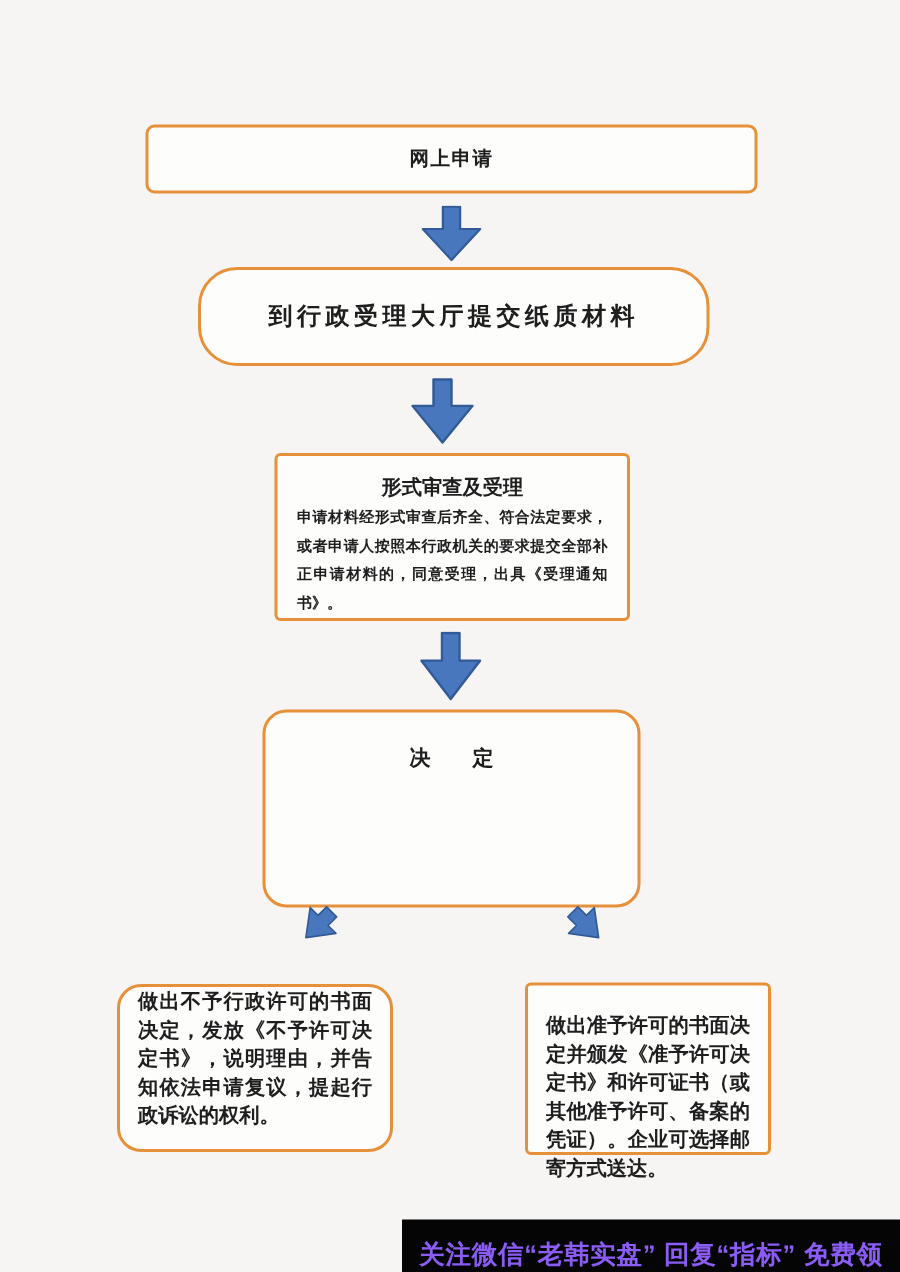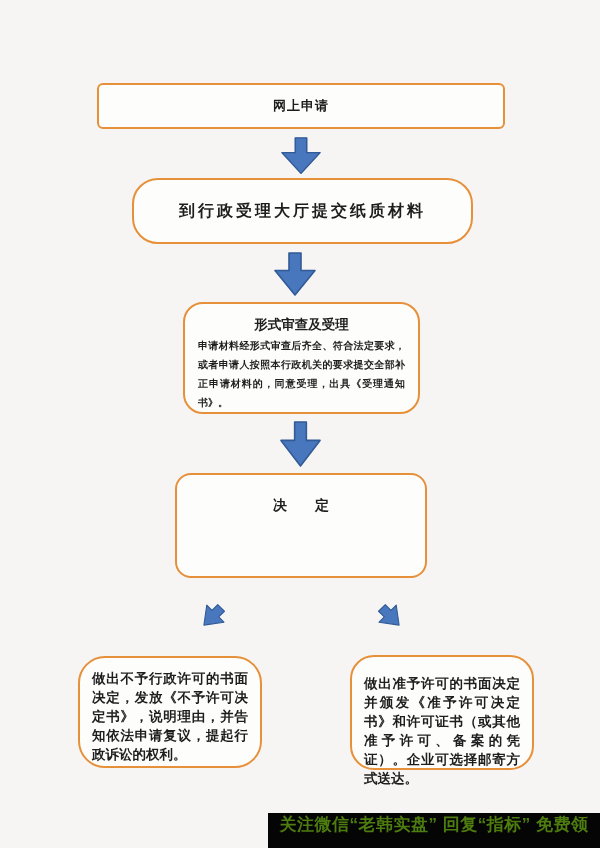--- a/index.html
+++ b/index.html
@@ -13,48 +13,48 @@
   .fbox{
     position:absolute;box-sizing:border-box;
     background:#fdfdfc;border:2px solid #E6903A;
   }
   .box1{left:97px;top:83px;width:408px;height:46px;border-radius:6px;
         display:flex;align-items:center;justify-content:center;
         font-size:13px;font-weight:600;letter-spacing:1px;}
   .box2{left:132px;top:178px;width:341px;height:66px;border-radius:26px;
         display:flex;align-items:center;justify-content:center;
         font-size:16px;font-weight:600;letter-spacing:3px;}
-  .box3{left:183px;top:302px;width:237px;height:112px;border-radius:20px;
+  .box3{left:183px;top:302px;width:237px;height:112px;border-radius:4px;
         padding:12px 13px 0 13px;}
   .box3 .title{font-size:13.5px;font-weight:700;text-align:center;margin-bottom:2px;}
   .box3 .body{font-size:10px;font-weight:600;line-height:19px;text-align:justify;
         text-justify:inter-ideograph;}
-  .box4{left:175px;top:473px;width:252px;height:105px;border-radius:16px;
+  .box4{left:175px;top:473px;width:252px;height:132px;border-radius:16px;
         padding:22px 12px 0 12px;}
   .box4 .title{font-size:14px;font-weight:700;text-align:center;margin-bottom:3px;}
   .box4 .body{font-size:13px;font-weight:600;line-height:20px;text-align:justify;
         text-justify:inter-ideograph;}
-  .boxL{left:78px;top:656px;width:184px;height:112px;border-radius:27px;
-        padding:11px 12px 0 12px;}
-  .boxR{left:350px;top:655px;width:184px;height:115px;border-radius:24px;
+  .boxL{left:78px;top:656px;width:184px;height:112px;border-radius:16px;
+        padding:0 12px 0 12px;}
+  .boxR{left:350px;top:655px;width:164px;height:115px;border-radius:4px;
         padding:17px 12px 0 12px;}
   .boxL .body,.boxR .body{font-size:13.5px;font-weight:600;line-height:19px;
         text-align:justify;text-justify:inter-ideograph;}
   .arrow{position:absolute;line-height:0;}
   .arrow svg{display:block;}
   .a1{left:280px;top:137px;width:42px;height:38px;}
   .a2{left:273px;top:252px;width:44px;height:45px;}
   .a3{left:279px;top:421px;width:43px;height:47px;}
   .aL{left:199px;top:603px;width:27px;height:27px;transform:rotate(45deg);}
   .aR{left:377px;top:603px;width:27px;height:27px;transform:rotate(-45deg);}
   .banner{
     position:absolute;left:268px;top:813px;width:332px;height:35px;
-    background:#050505;display:flex;align-items:flex-start;justify-content:center;
+    background:#050505;display:flex;align-items:flex-end;justify-content:center;
     font-family:"Liberation Sans","DejaVu Sans",sans-serif;
-    font-size:17px;font-weight:700;color:#4d7c0f;letter-spacing:0.5px;
+    font-size:17px;font-weight:700;color:#8b5cf6;letter-spacing:0.5px;
     white-space:nowrap;
   }
 </style>
 </head>
 <body>
 
 <div class="canvas">
 
   <div class="fbox box1">
     <div>网上申请</div>

